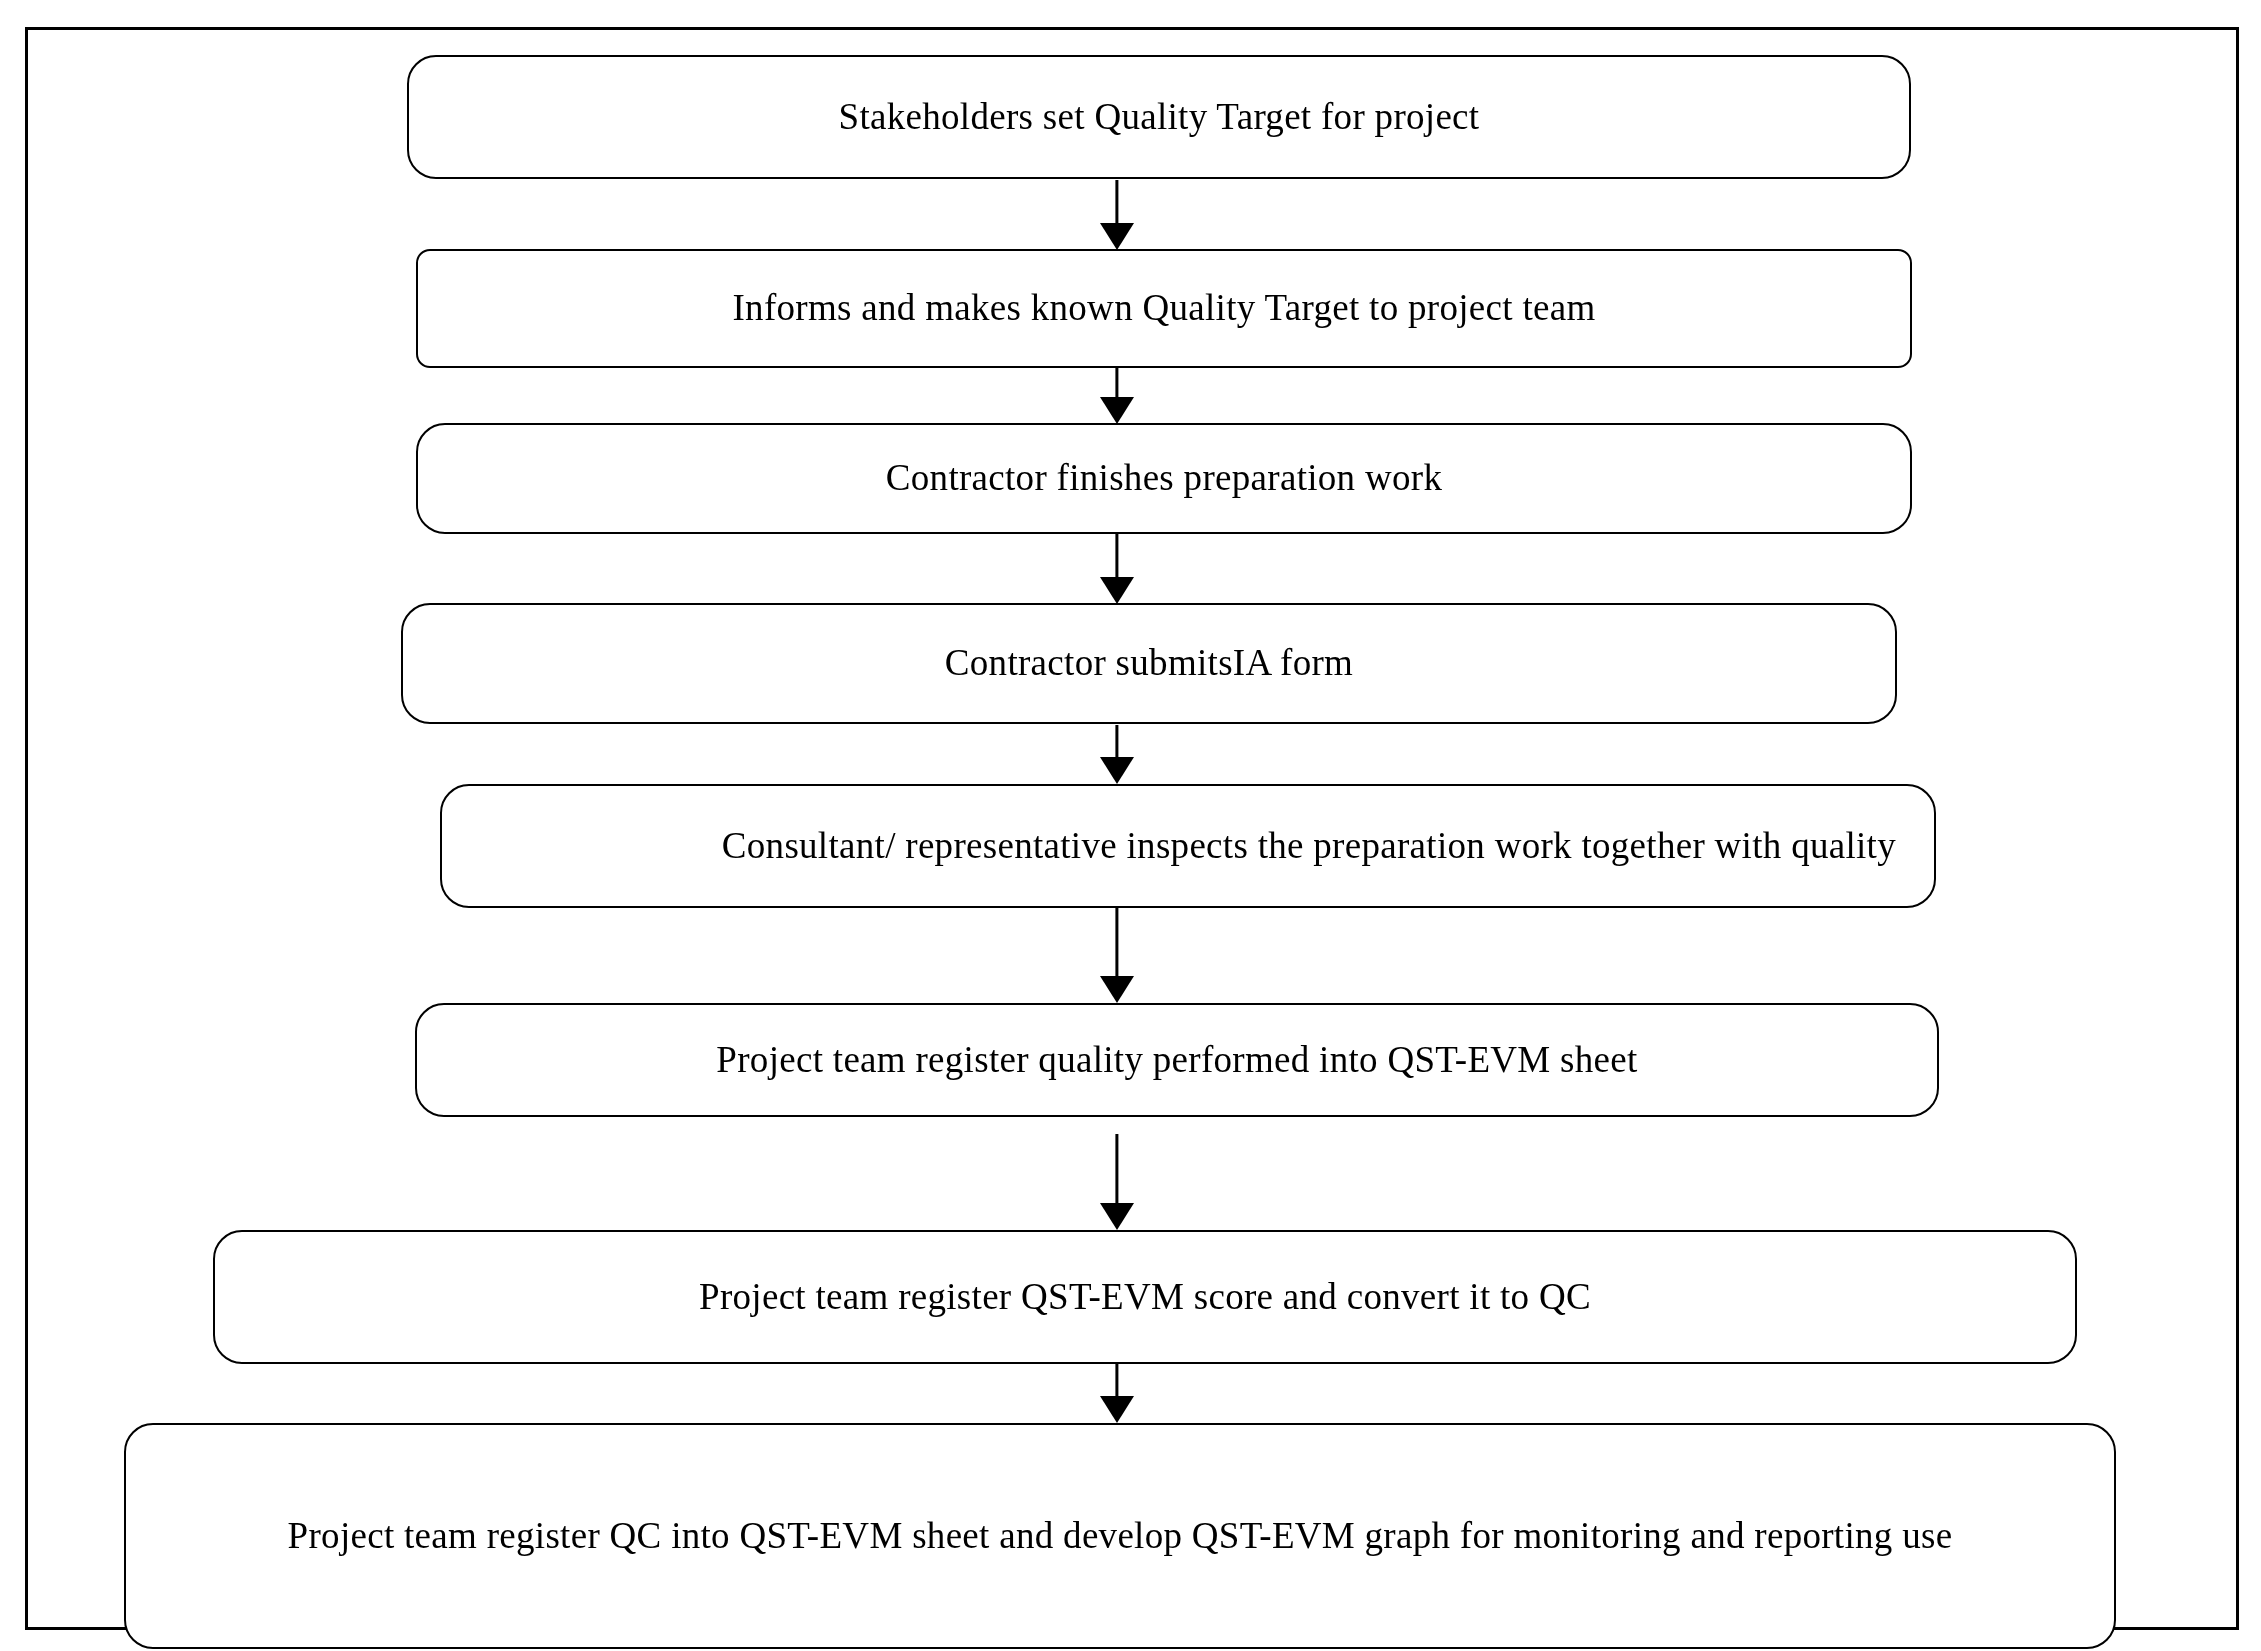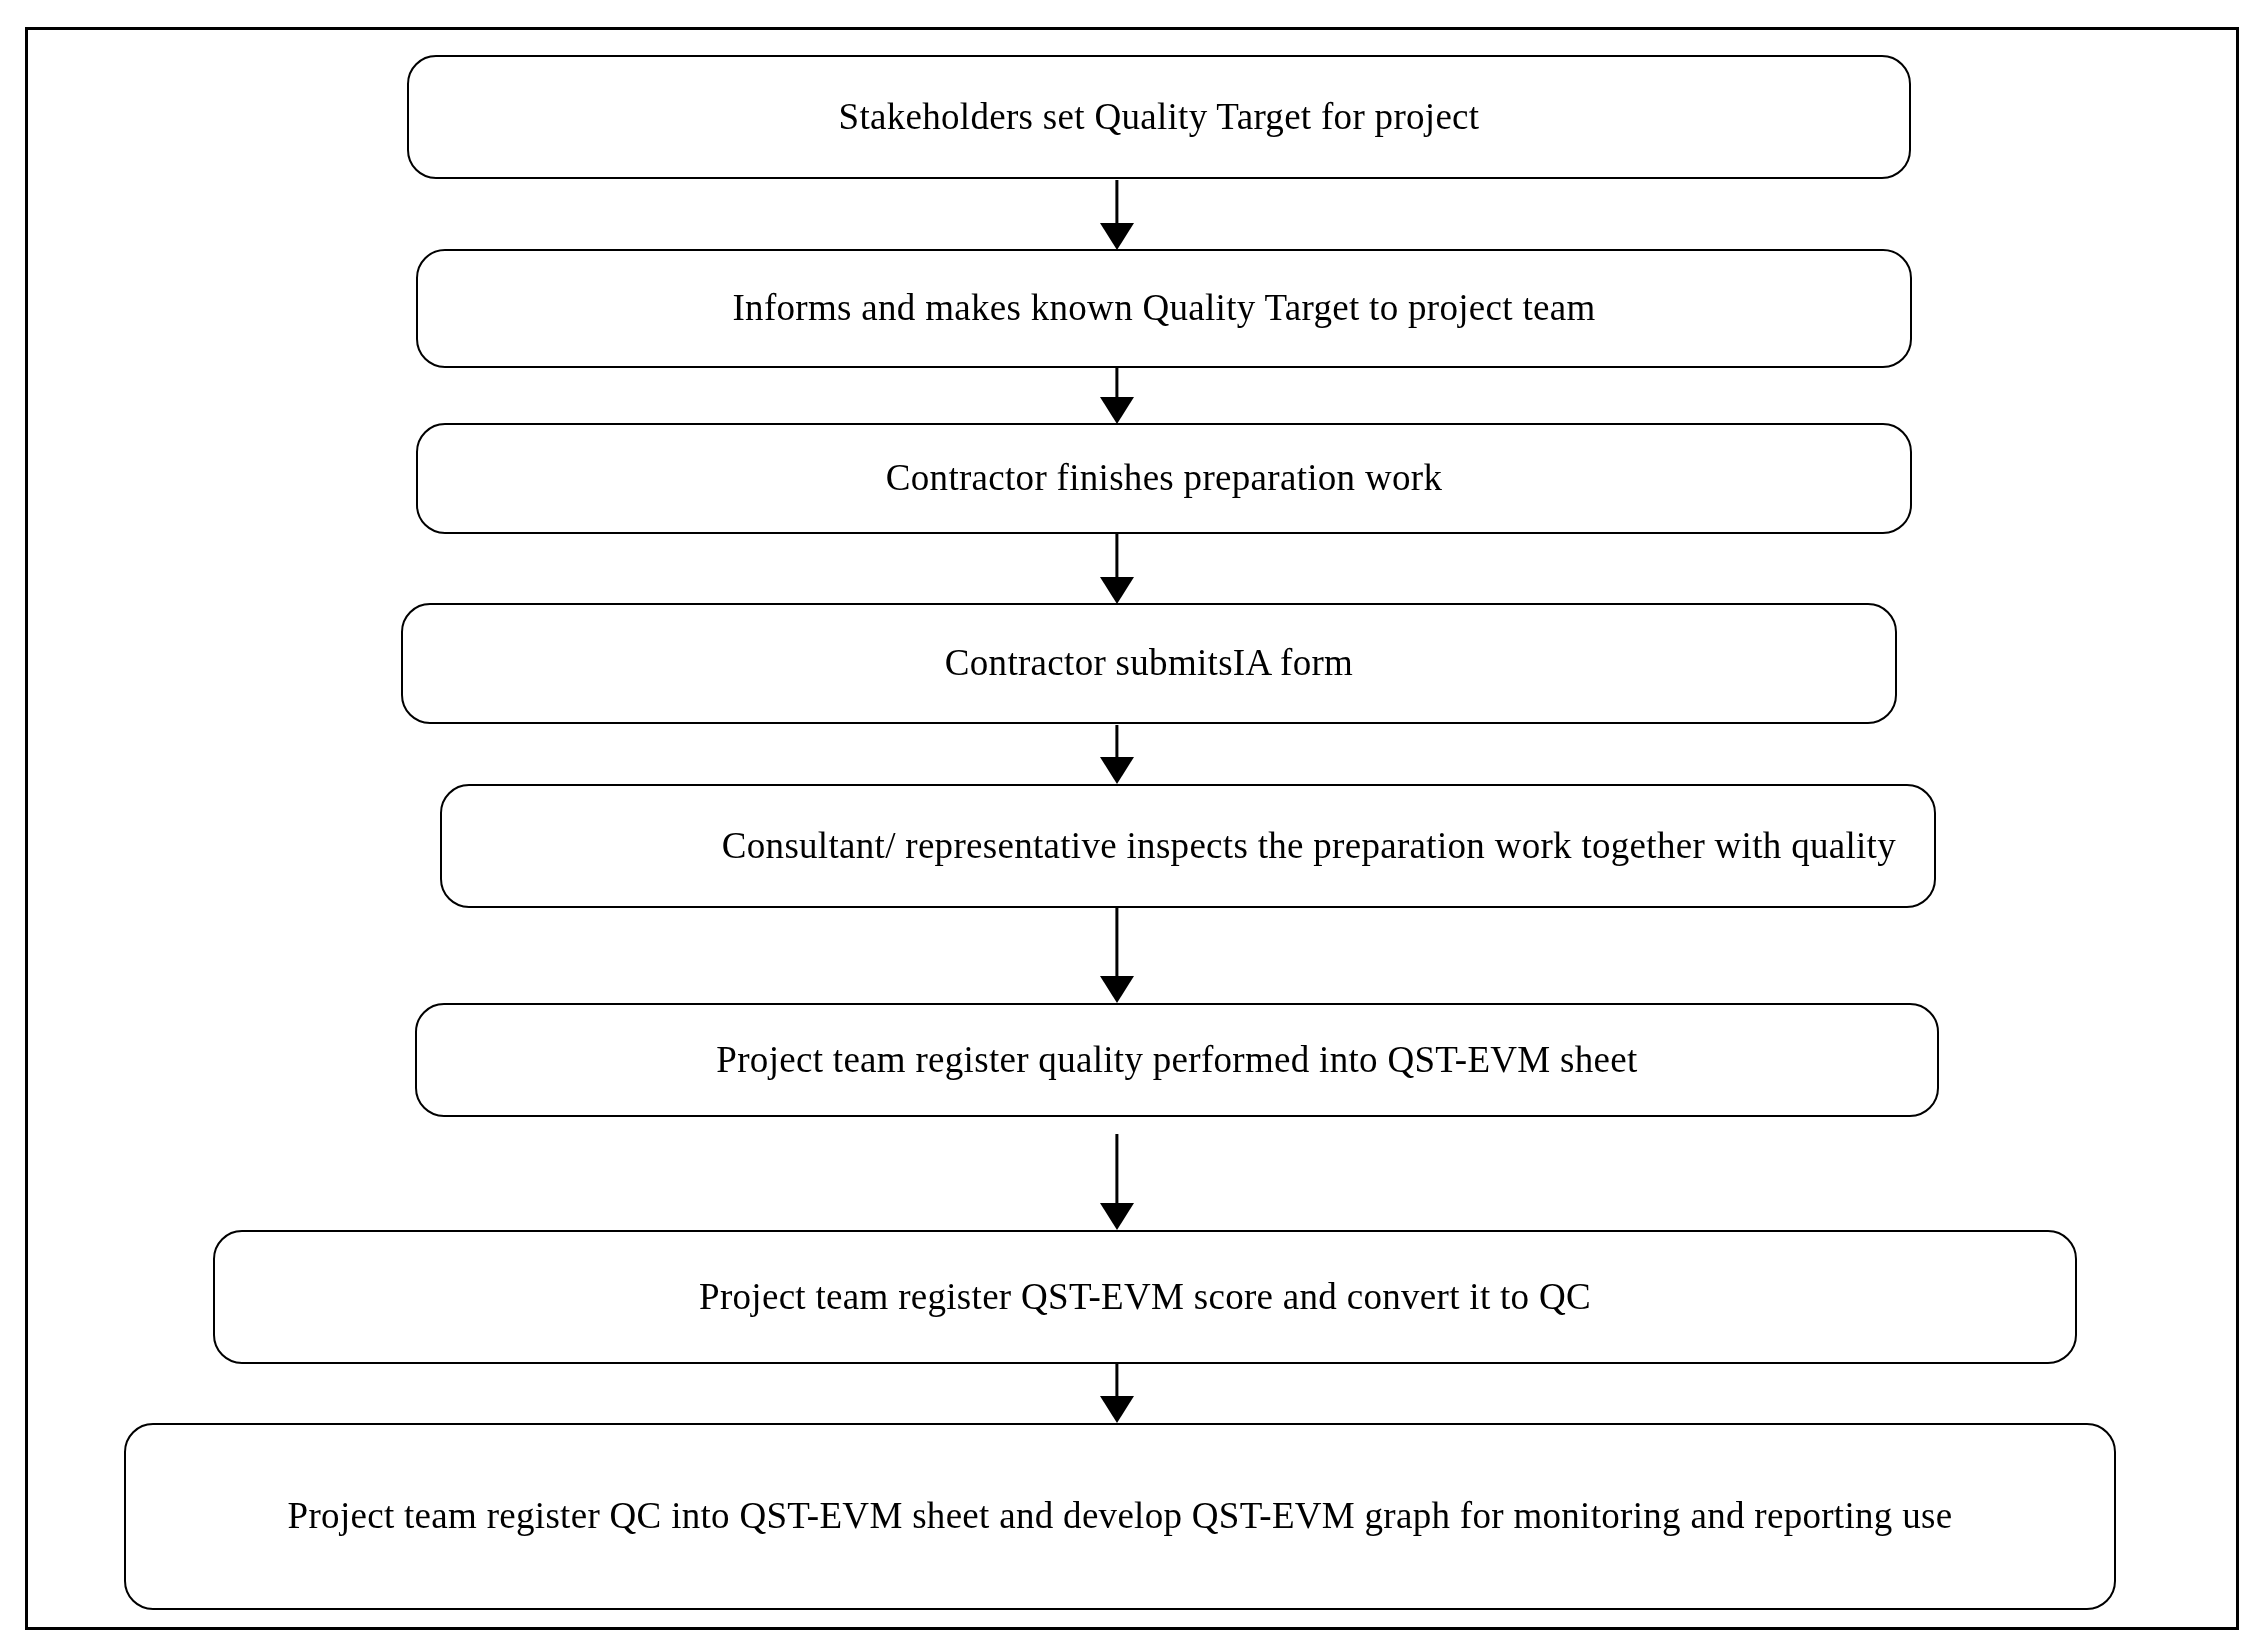--- a/index.html
+++ b/index.html
@@ -72,39 +72,39 @@
 </style>
 </head>
 <body>
 
 <div id="canvas">
   <div id="outer-frame"></div>
   <div id="nodes-layer">
       <div class="flow-box" style="left: 407px; top: 55px; width: 1504px; height: 124px;">
         <span class="label">Stakeholders set Quality Target for project</span>
       </div>
-      <div class="flow-box" style="left: 416px; top: 249px; width: 1496px; height: 119px;">
+      <div class="flow-box" style="left: 416px; top: 249px; width: 1496px; height: 119px; border-radius: 14px;">
         <span class="label">Informs and makes known Quality Target to project team</span>
       </div>
       <div class="flow-box" style="left: 416px; top: 423px; width: 1496px; height: 111px;">
         <span class="label">Contractor finishes preparation work</span>
       </div>
       <div class="flow-box" style="left: 401px; top: 603px; width: 1496px; height: 121px;">
         <span class="label">Contractor submitsIA form</span>
       </div>
       <div class="flow-box" style="left: 440px; top: 784px; width: 1496px; height: 124px; justify-content: flex-end;">
         <span class="label">Consultant/ representative inspects the preparation work together with quality</span>
       </div>
       <div class="flow-box" style="left: 415px; top: 1003px; width: 1524px; height: 114px;">
         <span class="label">Project team register quality performed into QST-EVM sheet</span>
       </div>
       <div class="flow-box" style="left: 213px; top: 1230px; width: 1864px; height: 134px;">
         <span class="label">Project team register QST-EVM score and convert it to QC</span>
       </div>
-      <div class="flow-box" style="left: 124px; top: 1423px; width: 1992px; height: 187px;">
+      <div class="flow-box" style="left: 124px; top: 1423px; width: 1992px; height: 226px;">
         <span class="label">Project team register QC into QST-EVM sheet and develop QST-EVM graph for monitoring and reporting use</span>
       </div>
     </div>
   <div id="connectors-layer">
       <div class="connector" style="left: 1117px; top: 180px; height: 69px;">
         <div class="stem" style="height: 48px;"></div>
         <div class="head" style="top: 43px;"></div>
       </div>
       <div class="connector" style="left: 1117px; top: 368px; height: 55px;">
         <div class="stem" style="height: 34px;"></div>

